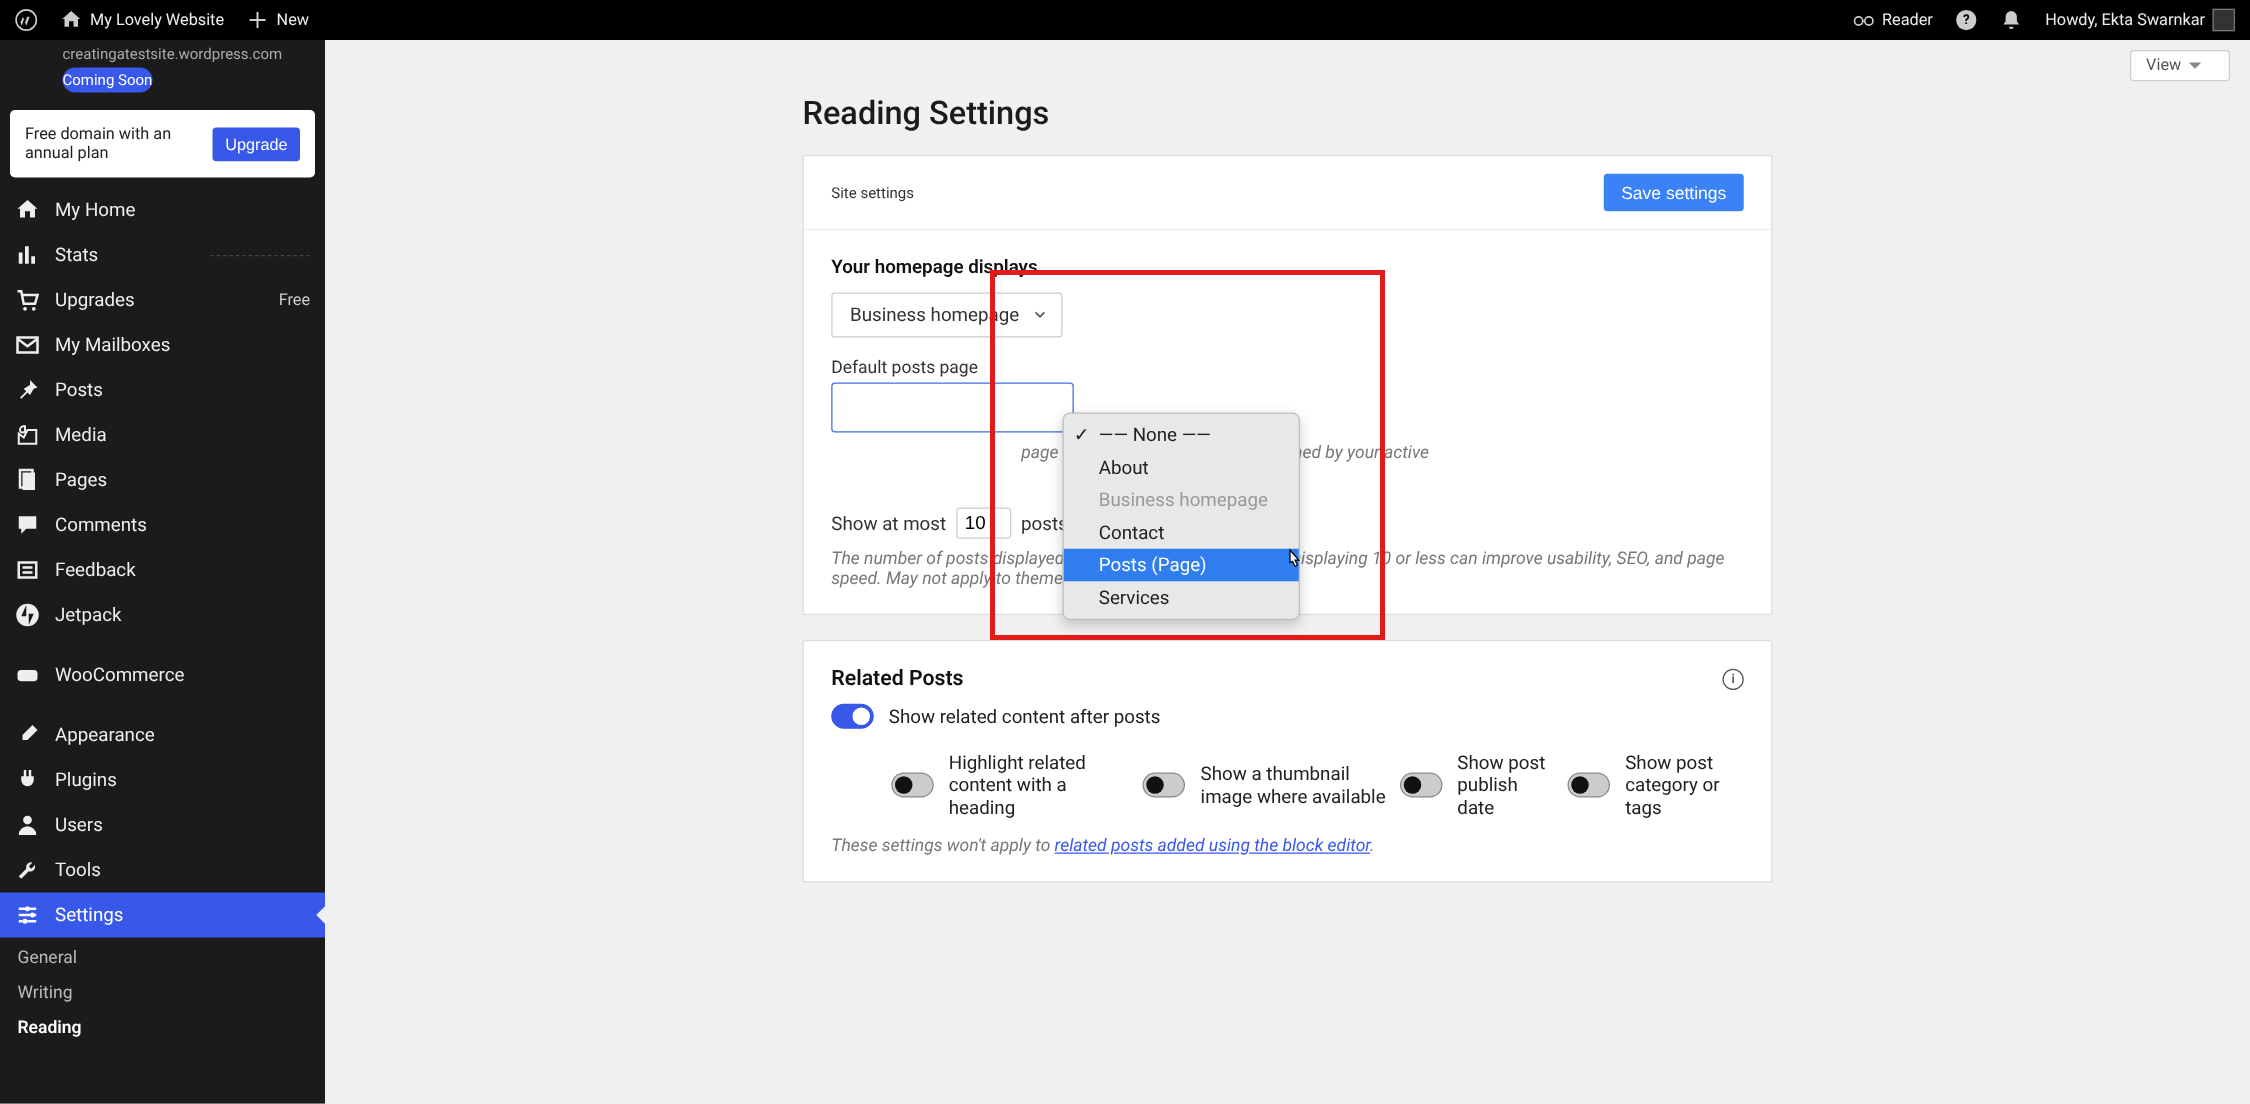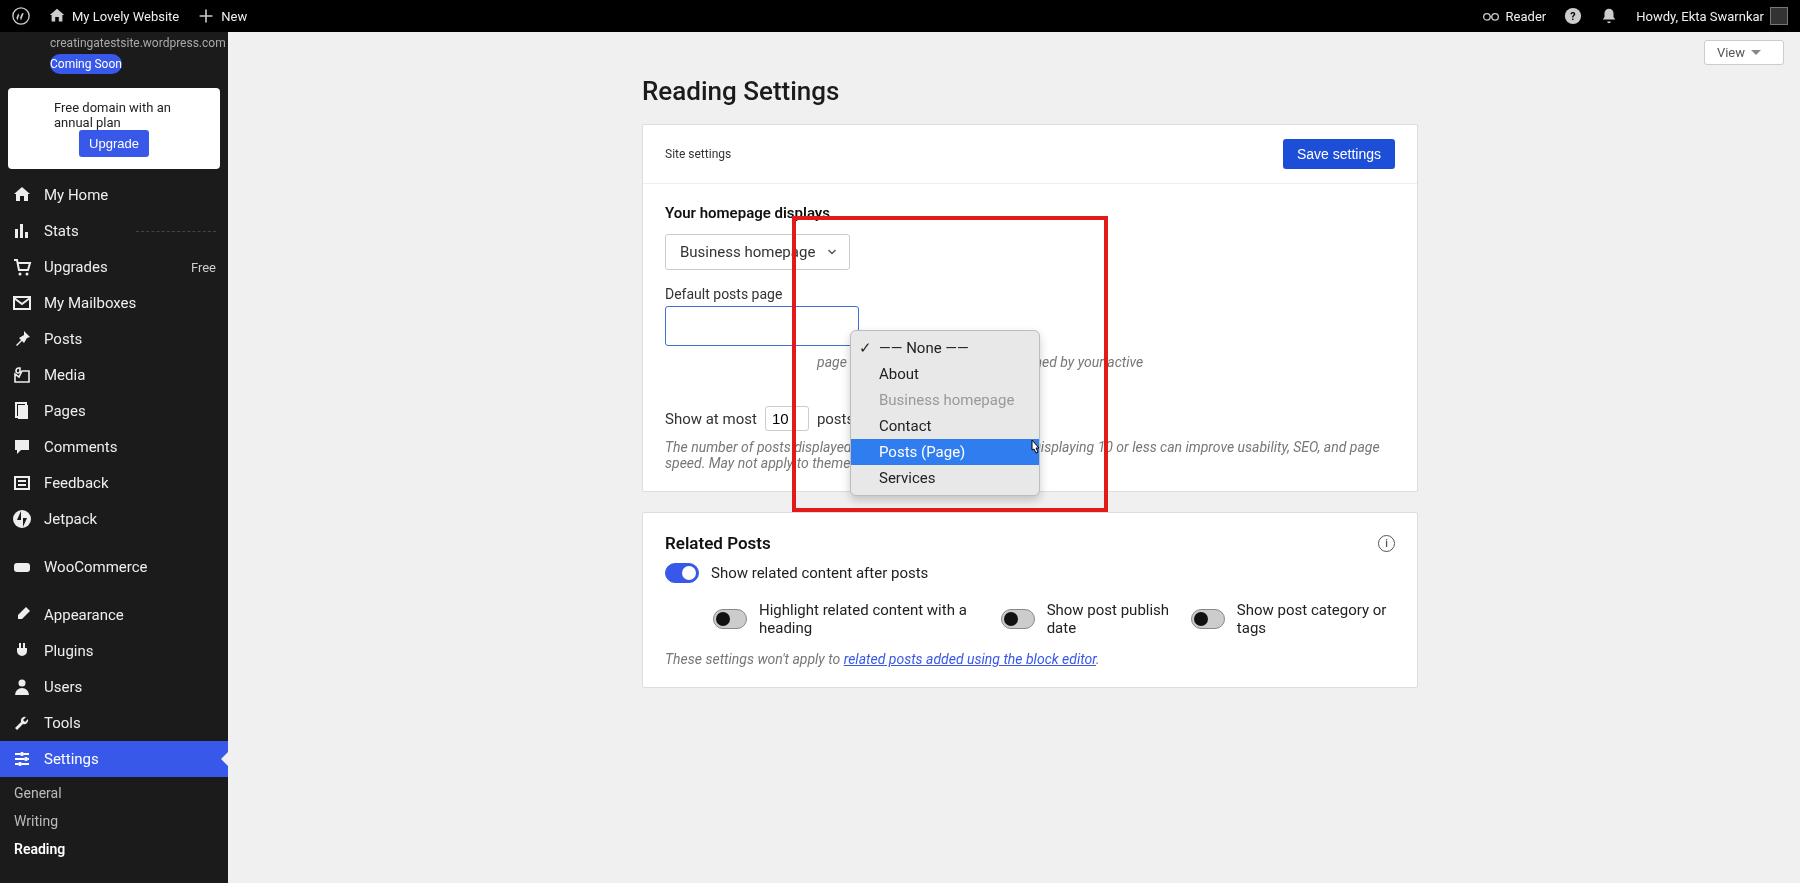--- a/index.html
+++ b/index.html
@@ -28,33 +28,32 @@
   .ab-item { display: flex; align-items: center; gap: 6px; cursor: pointer; }
   .ab-icon { width: 18px; height: 18px; display: inline-flex; align-items: center; justify-content: center; }
   .ab-avatar { width: 18px; height: 18px; background: #333; border: 1px solid #777; }
 
   
   .sidebar {
     position: absolute;
     top: 32px;
     left: 0;
     bottom: 0;
-    width: 228px;
+    width: 260px;
     background: #1b1b1b;
     color: #eee;
     font-size: 15px;
     overflow: hidden;
   }
   .site-box { padding: 4px 12px 6px 50px; color: #aaa; font-size: 12px; position: relative; }
   .coming-soon { display: inline-block; background: #3858e9; color: #fff; border-radius: 11px; padding: 3px 0; font-size: 12px; margin-top: 4px; }
   .upgrade-box {
     background: #fff; color: #222; margin: 8px; border-radius: 4px;
     padding: 12px; display: flex; justify-content: space-between; align-items: center;
     font-size: 13px;
-    flex-direction: column;
   }
   .upgrade-btn { background: #3858e9; color: #fff; border: none; border-radius: 3px; padding: 6px 10px; font-size: 13px; cursor: pointer; }
   .nav-item {
     display: flex; align-items: center; gap: 12px;
     padding: 8px 12px; cursor: pointer; color: #eee;
     position: relative;
   }
   .nav-item.active { background: #3858e9; color: #fff; }
   .nav-item.active::after {
     content: ""; position: absolute; right: -1px; top: 50%; transform: translateY(-50%);
@@ -86,21 +85,21 @@
   .main-col { width: 776px; margin: 0 auto; }
 
   .card {
     background: #fff; border: 1px solid #ddd; border-radius: 2px; margin-bottom: 20px;
   }
   .card-header {
     display: flex; justify-content: space-between; align-items: center;
     padding: 14px 22px; border-bottom: 1px solid #eee;
   }
   .card-title { font-size: 12px; color: #333; }
-  .save-btn { background: #1d4ed8; color: #fff; border: none; border-radius: 3px; padding: 7px 14px; font-size: 14px; cursor: pointer; }
+  .save-btn { background: #3b82f6; color: #fff; border: none; border-radius: 3px; padding: 7px 14px; font-size: 14px; cursor: pointer; }
 
   .card-body { padding: 20px 22px; position: relative; }
   .section-label { font-weight: 600; font-size: 15px; margin-bottom: 12px; color: #111; }
 
   .select-box {
     border: 1px solid #ccc; border-radius: 3px; padding: 8px 34px 8px 14px;
     display: inline-flex; align-items: center; font-size: 15px; color: #333; cursor: pointer;
     position: relative; background: #fff;
   }
   .select-chevron { position: absolute; right: 10px; top: 50%; transform: translateY(-50%); }
@@ -432,20 +431,26 @@
             <div class="toggle-row">
               <span class="switch off">
                 <span class="knob"></span>
               </span>
               <span>Highlight related content with a heading</span>
             </div>
             <div class="toggle-row">
               <span class="switch off">
                 <span class="knob"></span>
               </span>
+              <span>Show a thumbnail image where available</span>
+            </div>
+            <div class="toggle-row">
+              <span class="switch off">
+                <span class="knob"></span>
+              </span>
               <span>Show post publish date</span>
             </div>
             <div class="toggle-row">
               <span class="switch off">
                 <span class="knob"></span>
               </span>
               <span>Show post category or tags</span>
             </div>
           </div>
         <div class="help-text" style="margin-top:14px;">

